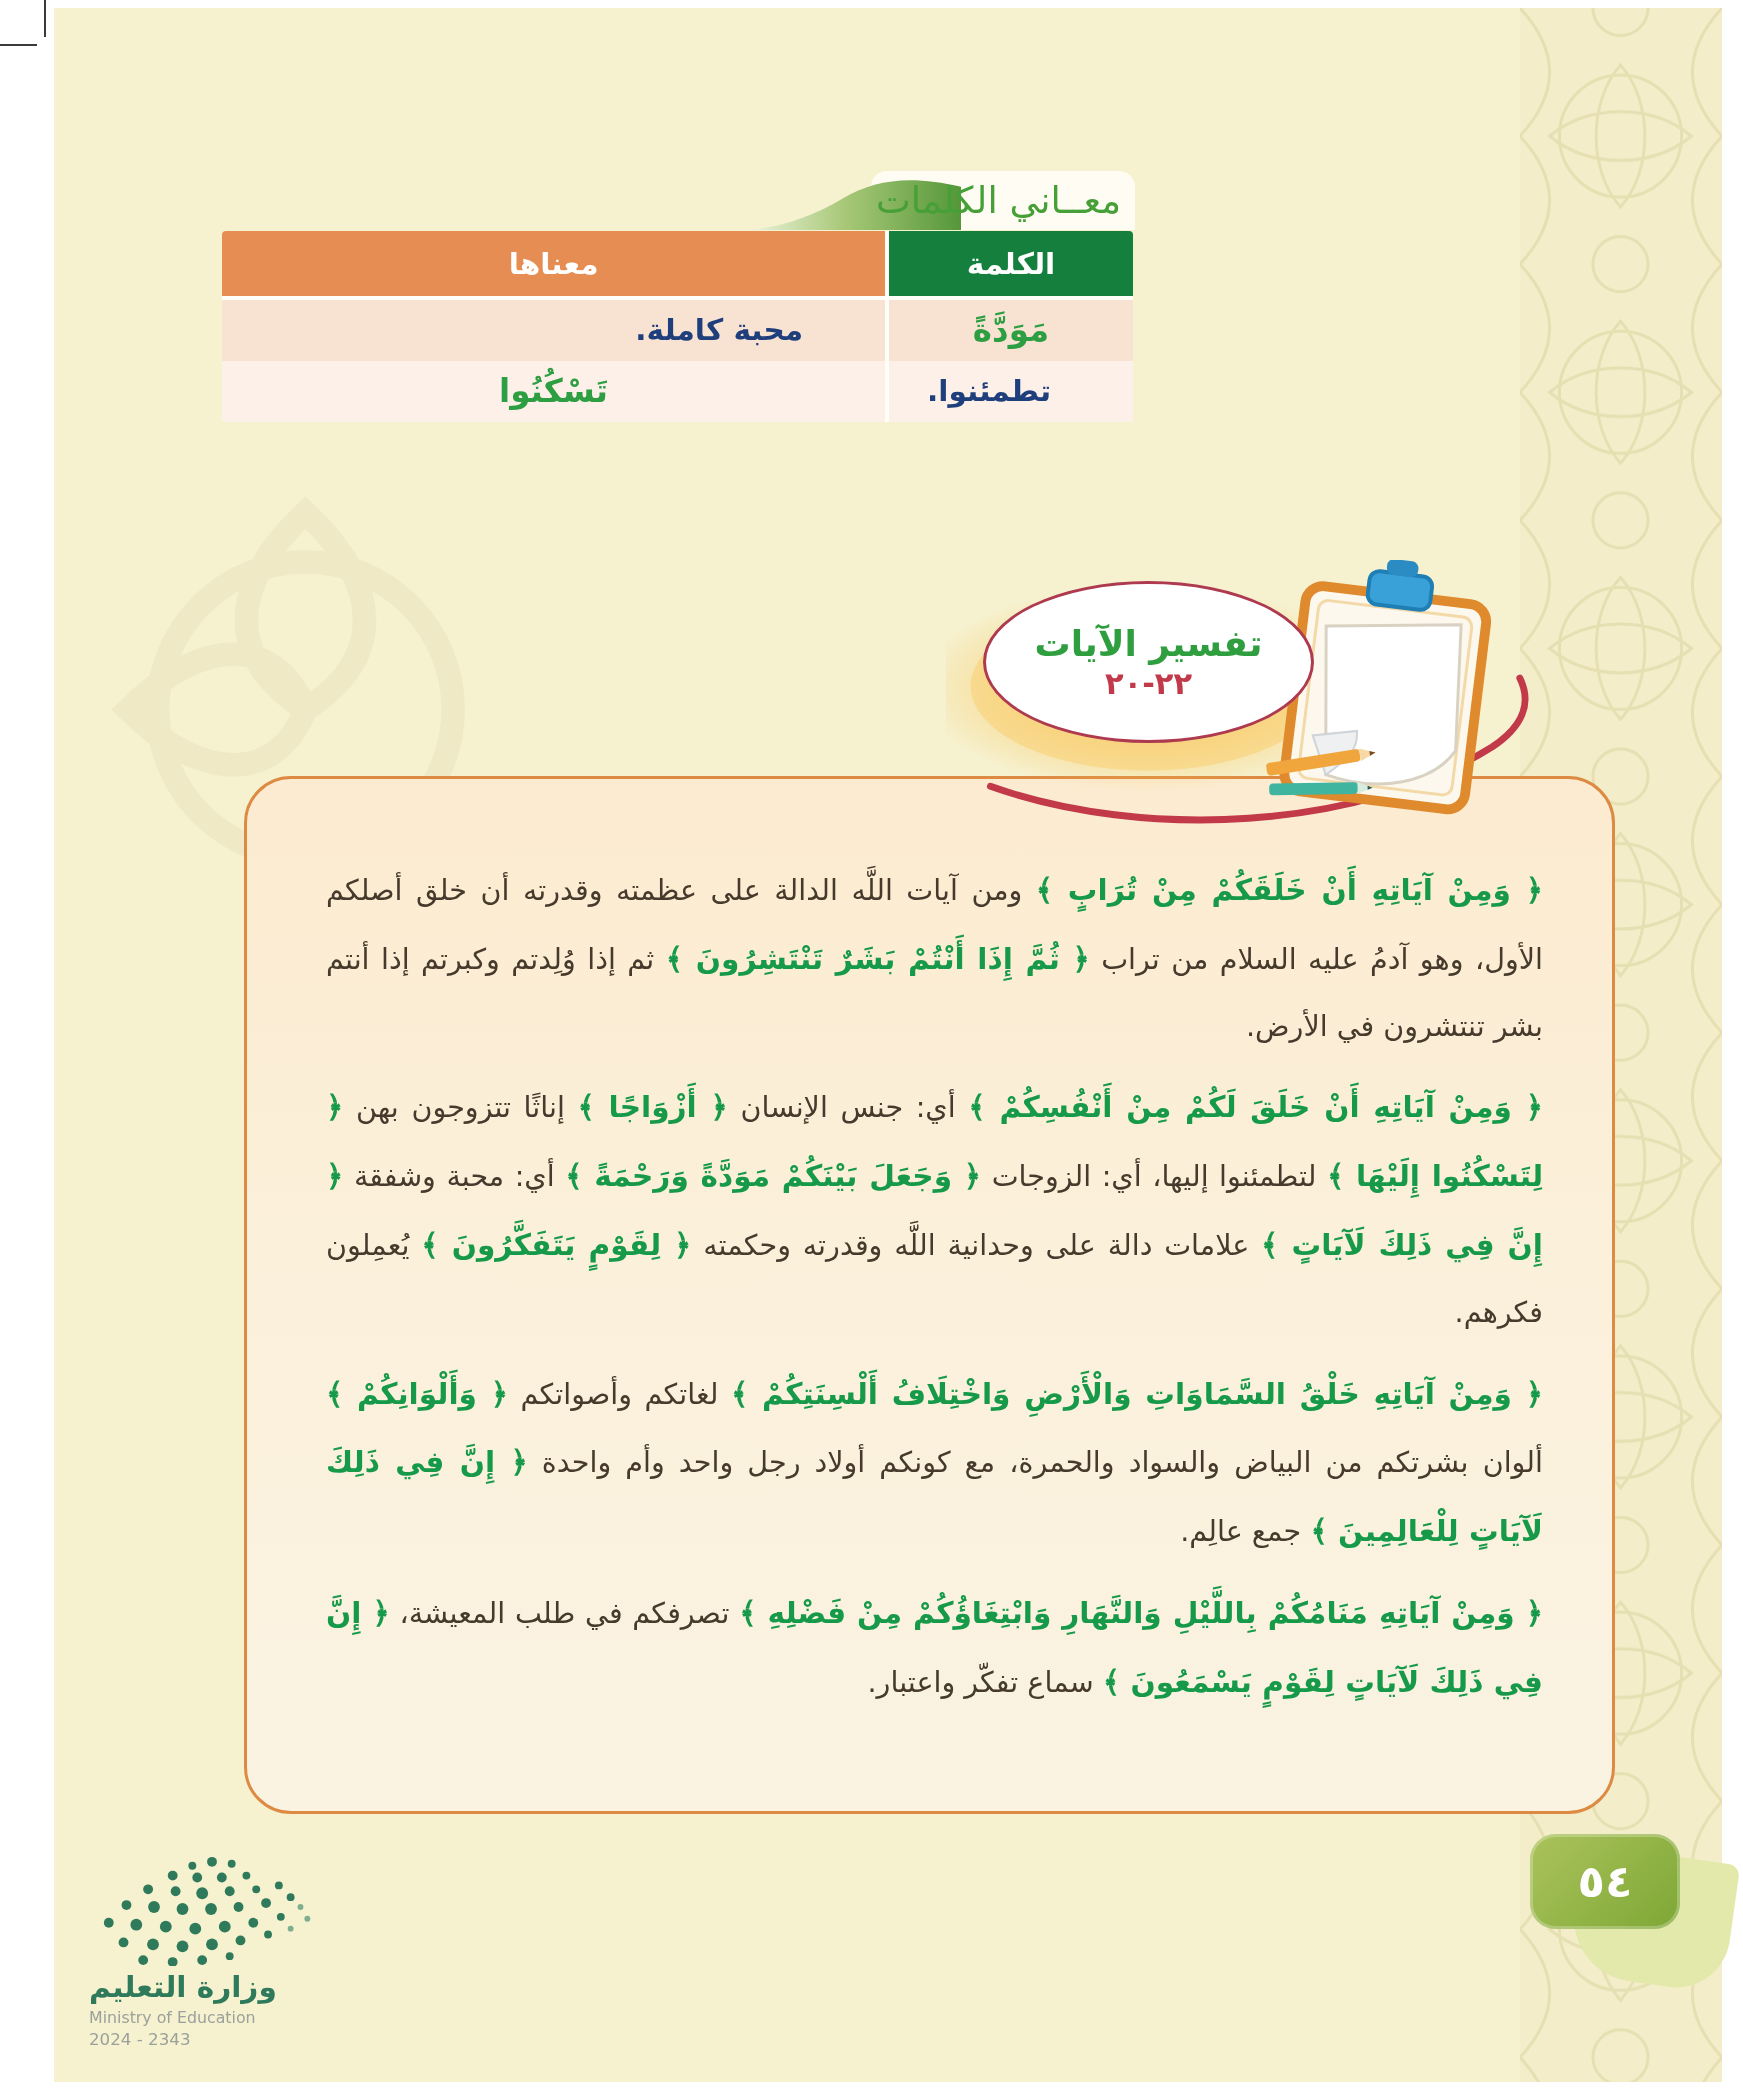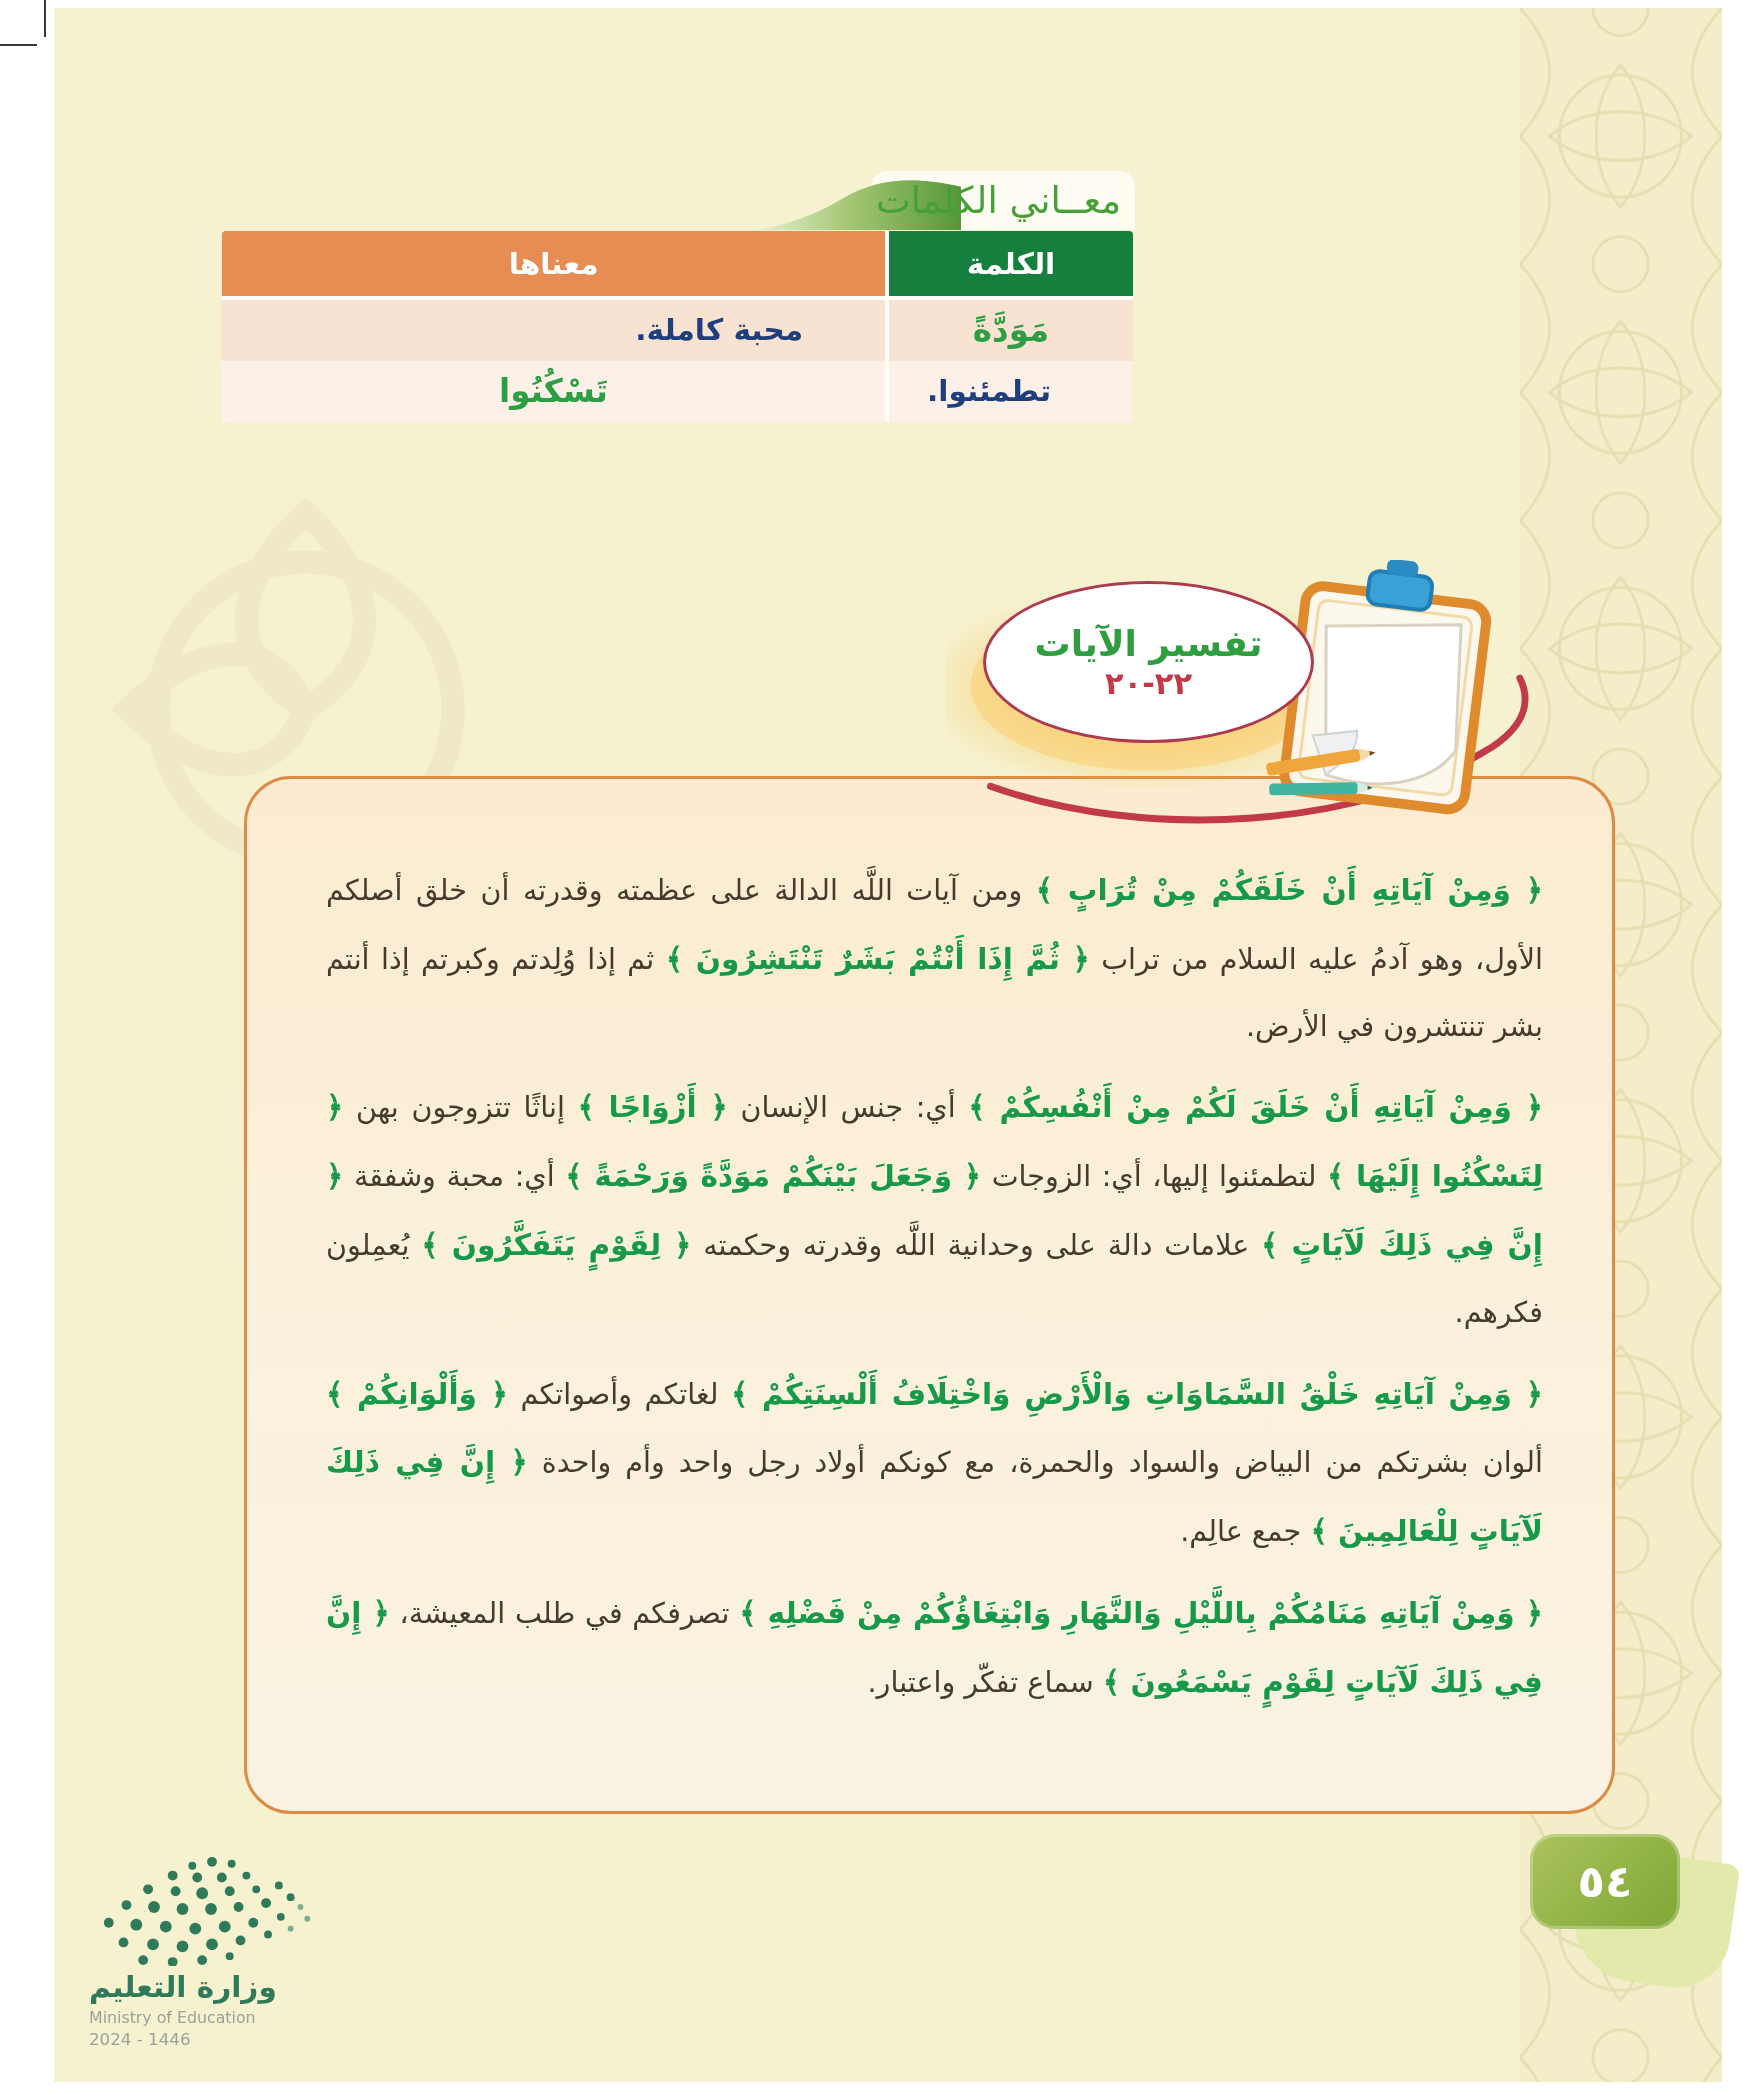--- a/index.html
+++ b/index.html
@@ -250,17 +250,17 @@
           <circle cx="143" cy="108" r="4"></circle>
       </g>
       <g fill="#7fae8f">
         <circle cx="215" cy="58" r="3"></circle>
           <circle cx="222" cy="70" r="3"></circle>
           <circle cx="205" cy="80" r="3"></circle>
       </g>
     </svg>
     <div class="moe-ar">وزارة التعليم</div>
     <div class="moe-en">Ministry of Education</div>
-    <div class="moe-year">2024 - 1446</div>
+    <div class="moe-year">2024 - 2343</div>
   </div>
 
 </div>
 
 
 </body></html>

